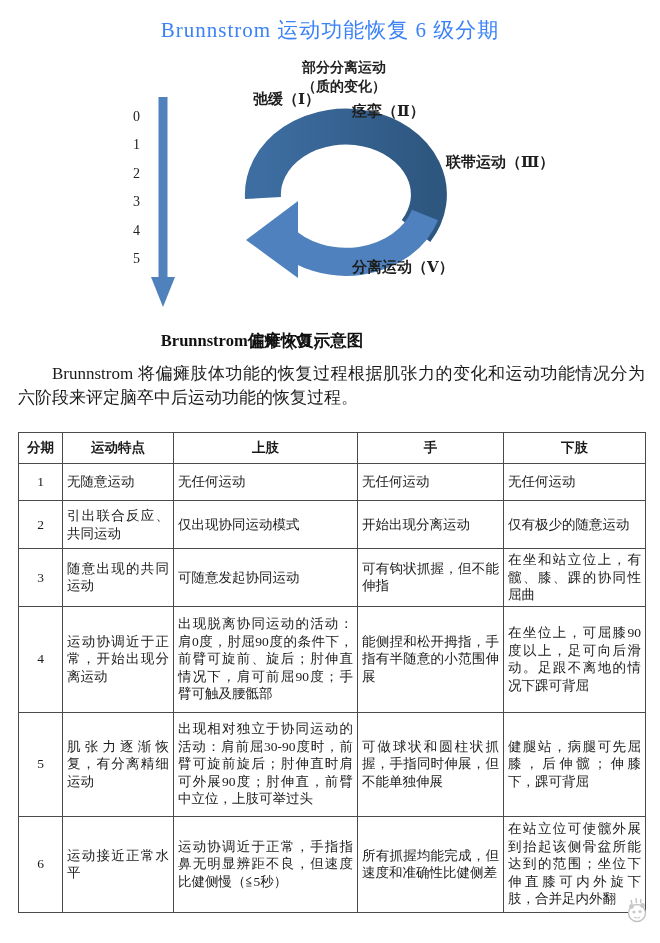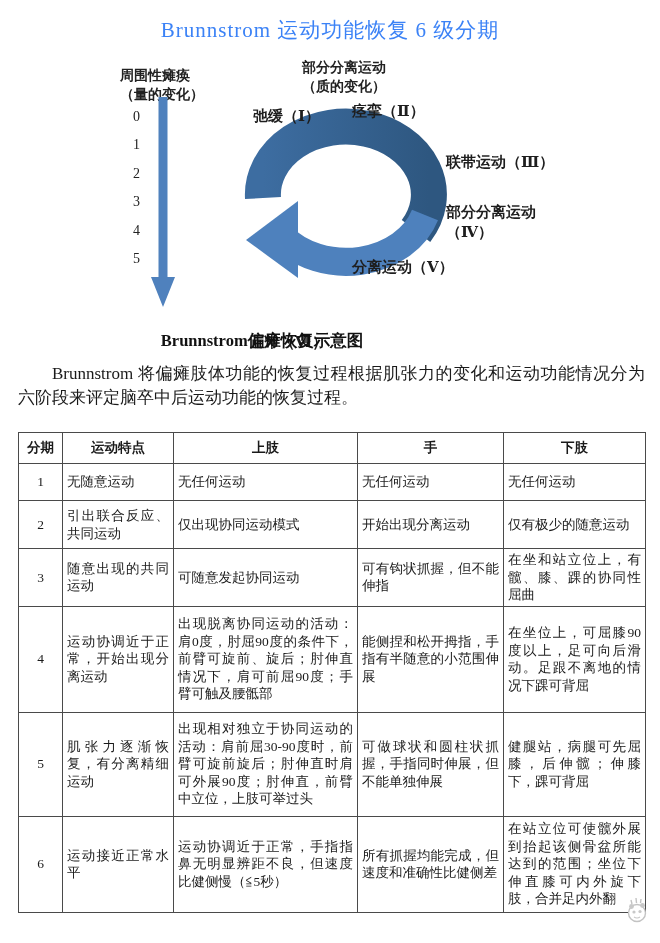--- a/index.html
+++ b/index.html
@@ -16,21 +16,21 @@
     font-size:21px;letter-spacing:1px;color:#3b82f6;
   }
 
   
   .diagram{left:0;top:54px;width:660px;height:268px;}
   .dia-label{font-weight:bold;font-size:14px;line-height:19px;color:#222;}
   .peripheral-label{left:120px;top:12px;}
   .central-label{left:280px;top:4px;width:128px;text-align:center;}
   .axis-num{font-size:14px;color:#222;width:26px;text-align:right;}
   .stage-label{font-weight:bold;font-size:15px;line-height:20px;color:#1e1e1e;}
-  .stage-1{left:253px;top:52px;}
+  .stage-1{left:253px;top:35px;}
   .stage-2{left:352px;top:47px;}
   .stage-3{left:446px;top:98px;}
   .stage-4{left:446px;top:148px;width:96px;}
   .stage-5{left:352px;top:203px;}
   .stage-6{left:250px;top:233px;margin-top:45px;}
 
   
   .caption{left:0;top:330px;width:524px;text-align:center;font-weight:bold;font-size:16.5px;color:#111;}
   .intro{left:18px;top:362px;width:627px;font-size:17px;line-height:24px;
     text-align:justify;text-indent:2em;color:#1a1a1a;}
@@ -61,24 +61,20 @@
     color:#c3c3c3;font-size:19px;font-weight:bold;letter-spacing:2px;
   }
 </style>
 </head>
 <body>
 
 <div class="abs page-title">Brunnstrom 运动功能恢复 6 级分期</div>
 
 <div class="abs diagram">
 
-  <div class="abs dia-label peripheral-label">
-    <div>周围性瘫痪</div>
-    <div>（量的变化）</div>
-  </div>
 
   <div class="abs dia-label central-label">
     <div>部分分离运动</div>
     <div>（质的变化）</div>
   </div>
 
   <div class="abs axis-num" style="left:114px;top:55px;">0</div>
   <div class="abs axis-num" style="left:114px;top:83px;">1</div>
   <div class="abs axis-num" style="left:114px;top:112px;">2</div>
   <div class="abs axis-num" style="left:114px;top:140px;">3</div>
@@ -98,21 +94,20 @@
       </linearGradient>
     </defs>
     <path d="M 45 110 A 83 68 0 1 1 198 143" fill="none" stroke="url(#gDark)" stroke-width="36"></path>
     <path d="M 207 127 A 83 68 0 0 1 63 148" fill="none" stroke-width="28" stroke="#4e81bd"></path>
     <polygon points="28,152 80,113 80,190" fill="#4e81bd"></polygon>
   </svg>
 
   <div class="abs stage-label stage-1">弛缓（Ⅰ）</div>
   <div class="abs stage-label stage-2">痉挛（Ⅱ）</div>
   <div class="abs stage-label stage-3">联带运动（Ⅲ）</div>
-  <div class="abs stage-label stage-4">部分分离运动（Ⅳ）</div>
   <div class="abs stage-label stage-5">分离运动（Ⅴ）</div>
   <div class="abs stage-label stage-6">正常（Ⅵ）</div>
 </div>
 
 <div class="abs caption">Brunnstrom偏瘫恢复示意图</div>
 
 <div class="abs intro">Brunnstrom 将偏瘫肢体功能的恢复过程根据肌张力的变化和运动功能情况分为六阶段来评定脑卒中后运动功能的恢复过程。</div>
 
 <table class="stages">
   <colgroup>

